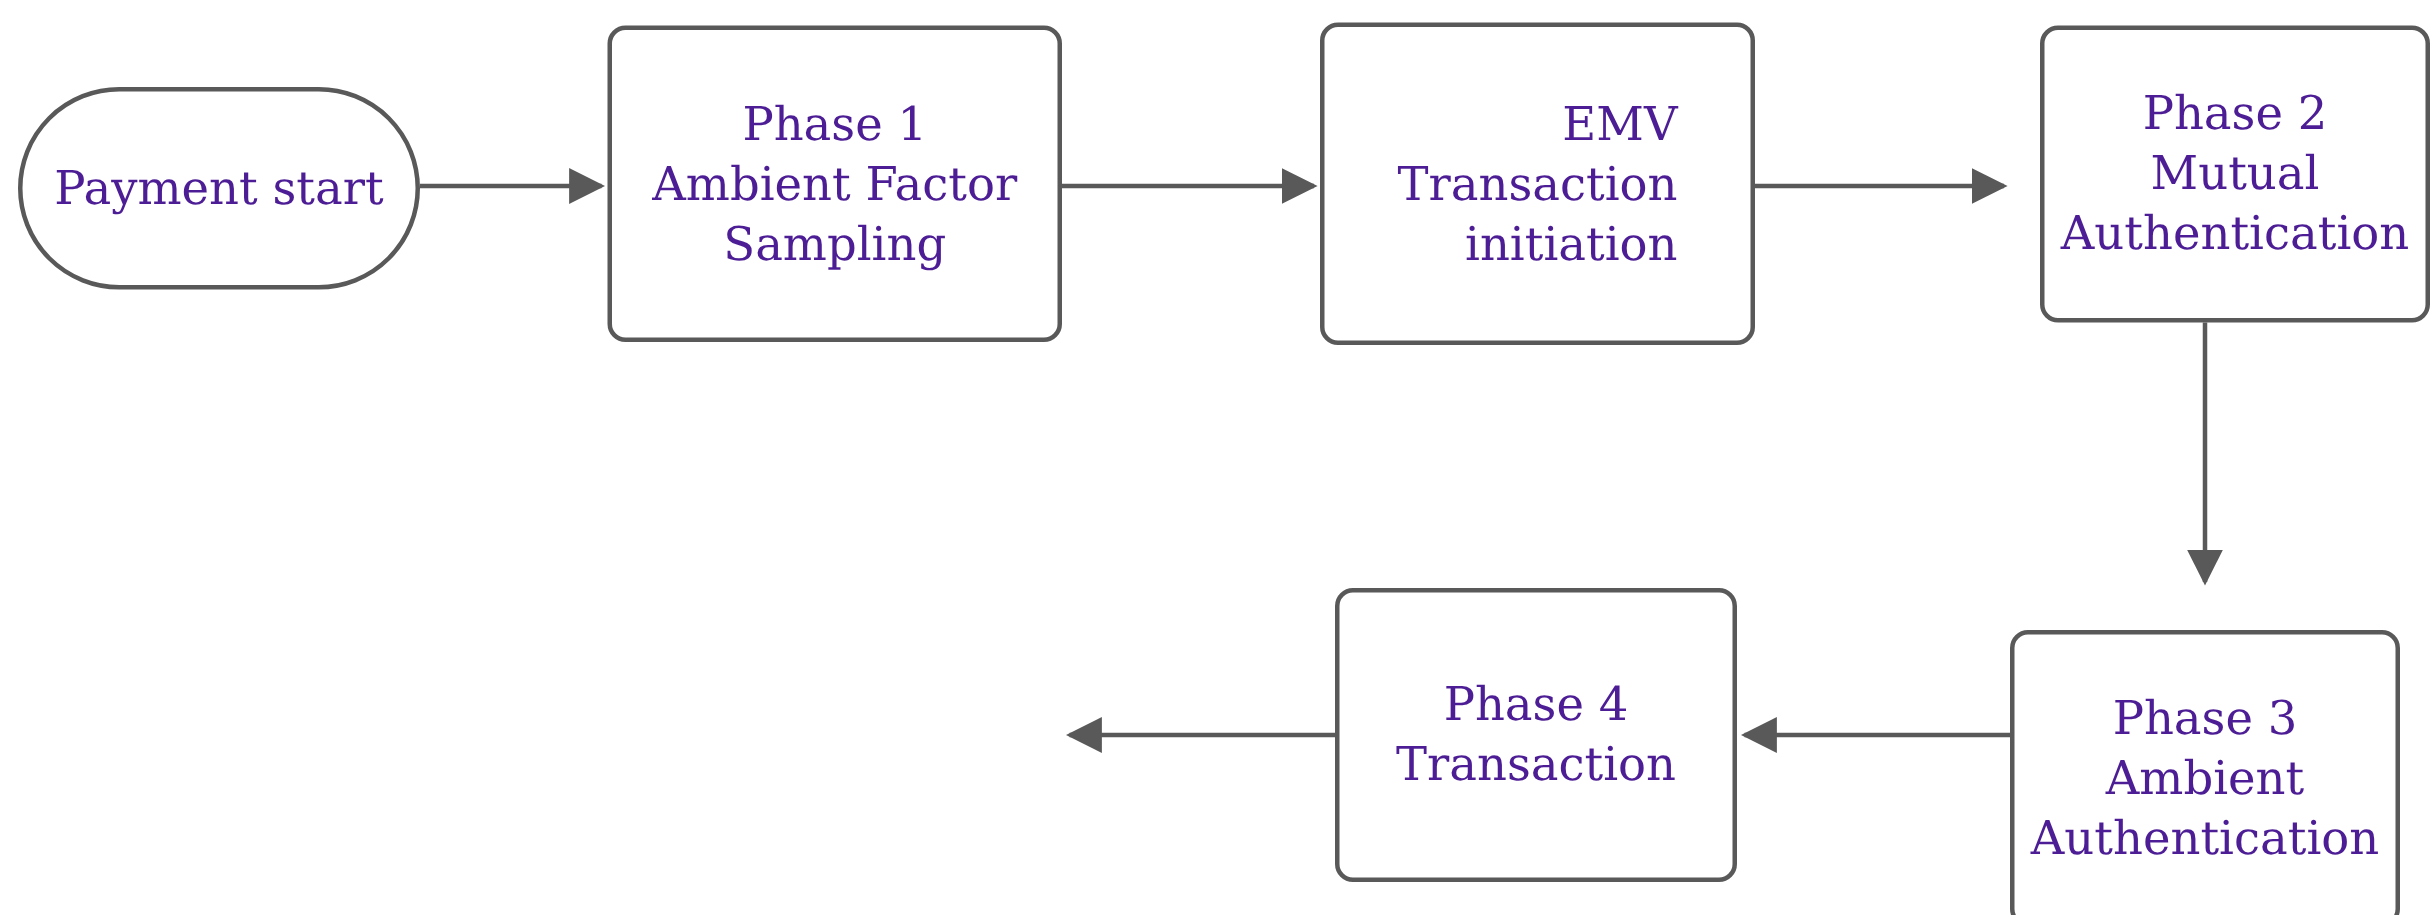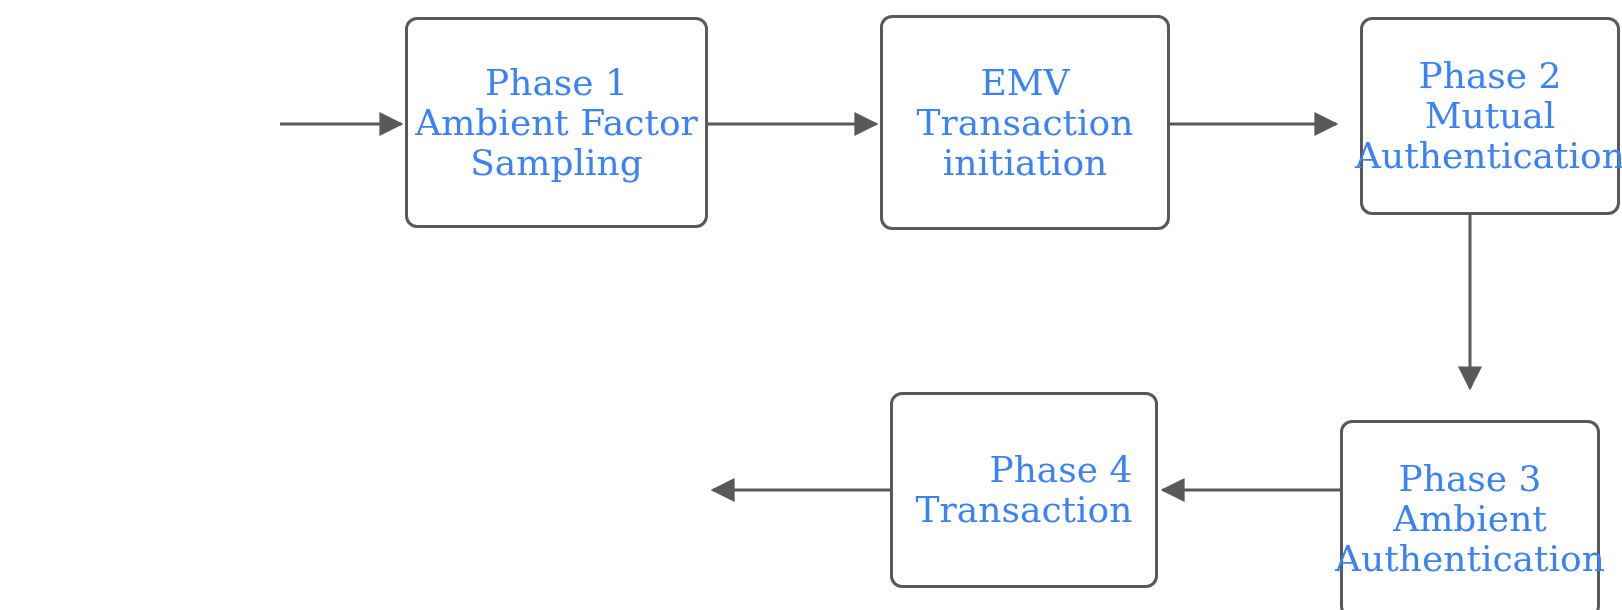--- a/index.html
+++ b/index.html
@@ -33,36 +33,36 @@
   .node {
     position: absolute;
     box-sizing: border-box;
     background: #ffffff;
     border: 3.5px solid #595959;
     border-radius: 12px;
     display: flex;
     align-items: center;
     justify-content: center;
     text-align: center;
-    color: #3b82f6;
-    font-size: 36px;
+    color: #4c1d95;
+    font-size: 31px;
     line-height: 40px;
   }
   .node .label {
     white-space: pre-line;
     padding: 0 6px;
   }
   .stadium { border-radius: 69px; }
 
   .n-start  { left: 12px;   top: 58px;  width: 268px; height: 135px; border-radius: 68px; }
   .n-phase1 { left: 405px;  top: 17px;  width: 303px; height: 211px; }
-  .n-emv    { left: 880px;  top: 15px;  width: 290px; height: 215px; }
+  .n-emv    { left: 880px;  top: 15px;  width: 290px; height: 215px; text-align: right; }
   .n-phase2 { left: 1340px; top: 17px;  width: 260px; height: 198px; margin-left: 20px; }
   .n-phase3 { left: 1340px; top: 392px; width: 260px; height: 198px; margin-top: 28px; }
-  .n-phase4 { left: 890px;  top: 392px; width: 268px; height: 196px; text-align: right; }
+  .n-phase4 { left: 890px;  top: 392px; width: 268px; height: 196px; }
   .n-finish { left: 443px;  top: 423px; width: 265px; height: 137px; }
 </style>
 </head>
 <body>
 
 <div class="canvas">
 
   <svg class="edges-layer" width="1622" height="610" viewBox="0 0 1622 610" xmlns="http://www.w3.org/2000/svg">
     <defs>
       <marker id="arrowhead" viewBox="0 0 10 10" refX="9" refY="5" markerWidth="8" markerHeight="8" orient="auto-start-reverse">
@@ -70,20 +70,23 @@
       </marker>
     </defs>
     <path class="edge" d="M 280 124 L 401 124" marker-end="url(#arrowhead)"></path>
     <path class="edge" d="M 708 124 L 876 124" marker-end="url(#arrowhead)"></path>
     <path class="edge" d="M 1170 124 L 1336 124" marker-end="url(#arrowhead)"></path>
     <path class="edge" d="M 1470 215 L 1470 388" marker-end="url(#arrowhead)"></path>
     <path class="edge" d="M 1340 490 L 1163 490" marker-end="url(#arrowhead)"></path>
     <path class="edge" d="M 890 490 L 713 490" marker-end="url(#arrowhead)"></path>
   </svg>
 
+  <div class="node stadium n-start">
+    <span class="label">Payment start</span>
+  </div>
 
   <div class="node n-phase1">
     <span class="label">Phase 1
 Ambient Factor
 Sampling</span>
   </div>
 
   <div class="node n-emv">
     <span class="label">EMV
 Transaction

